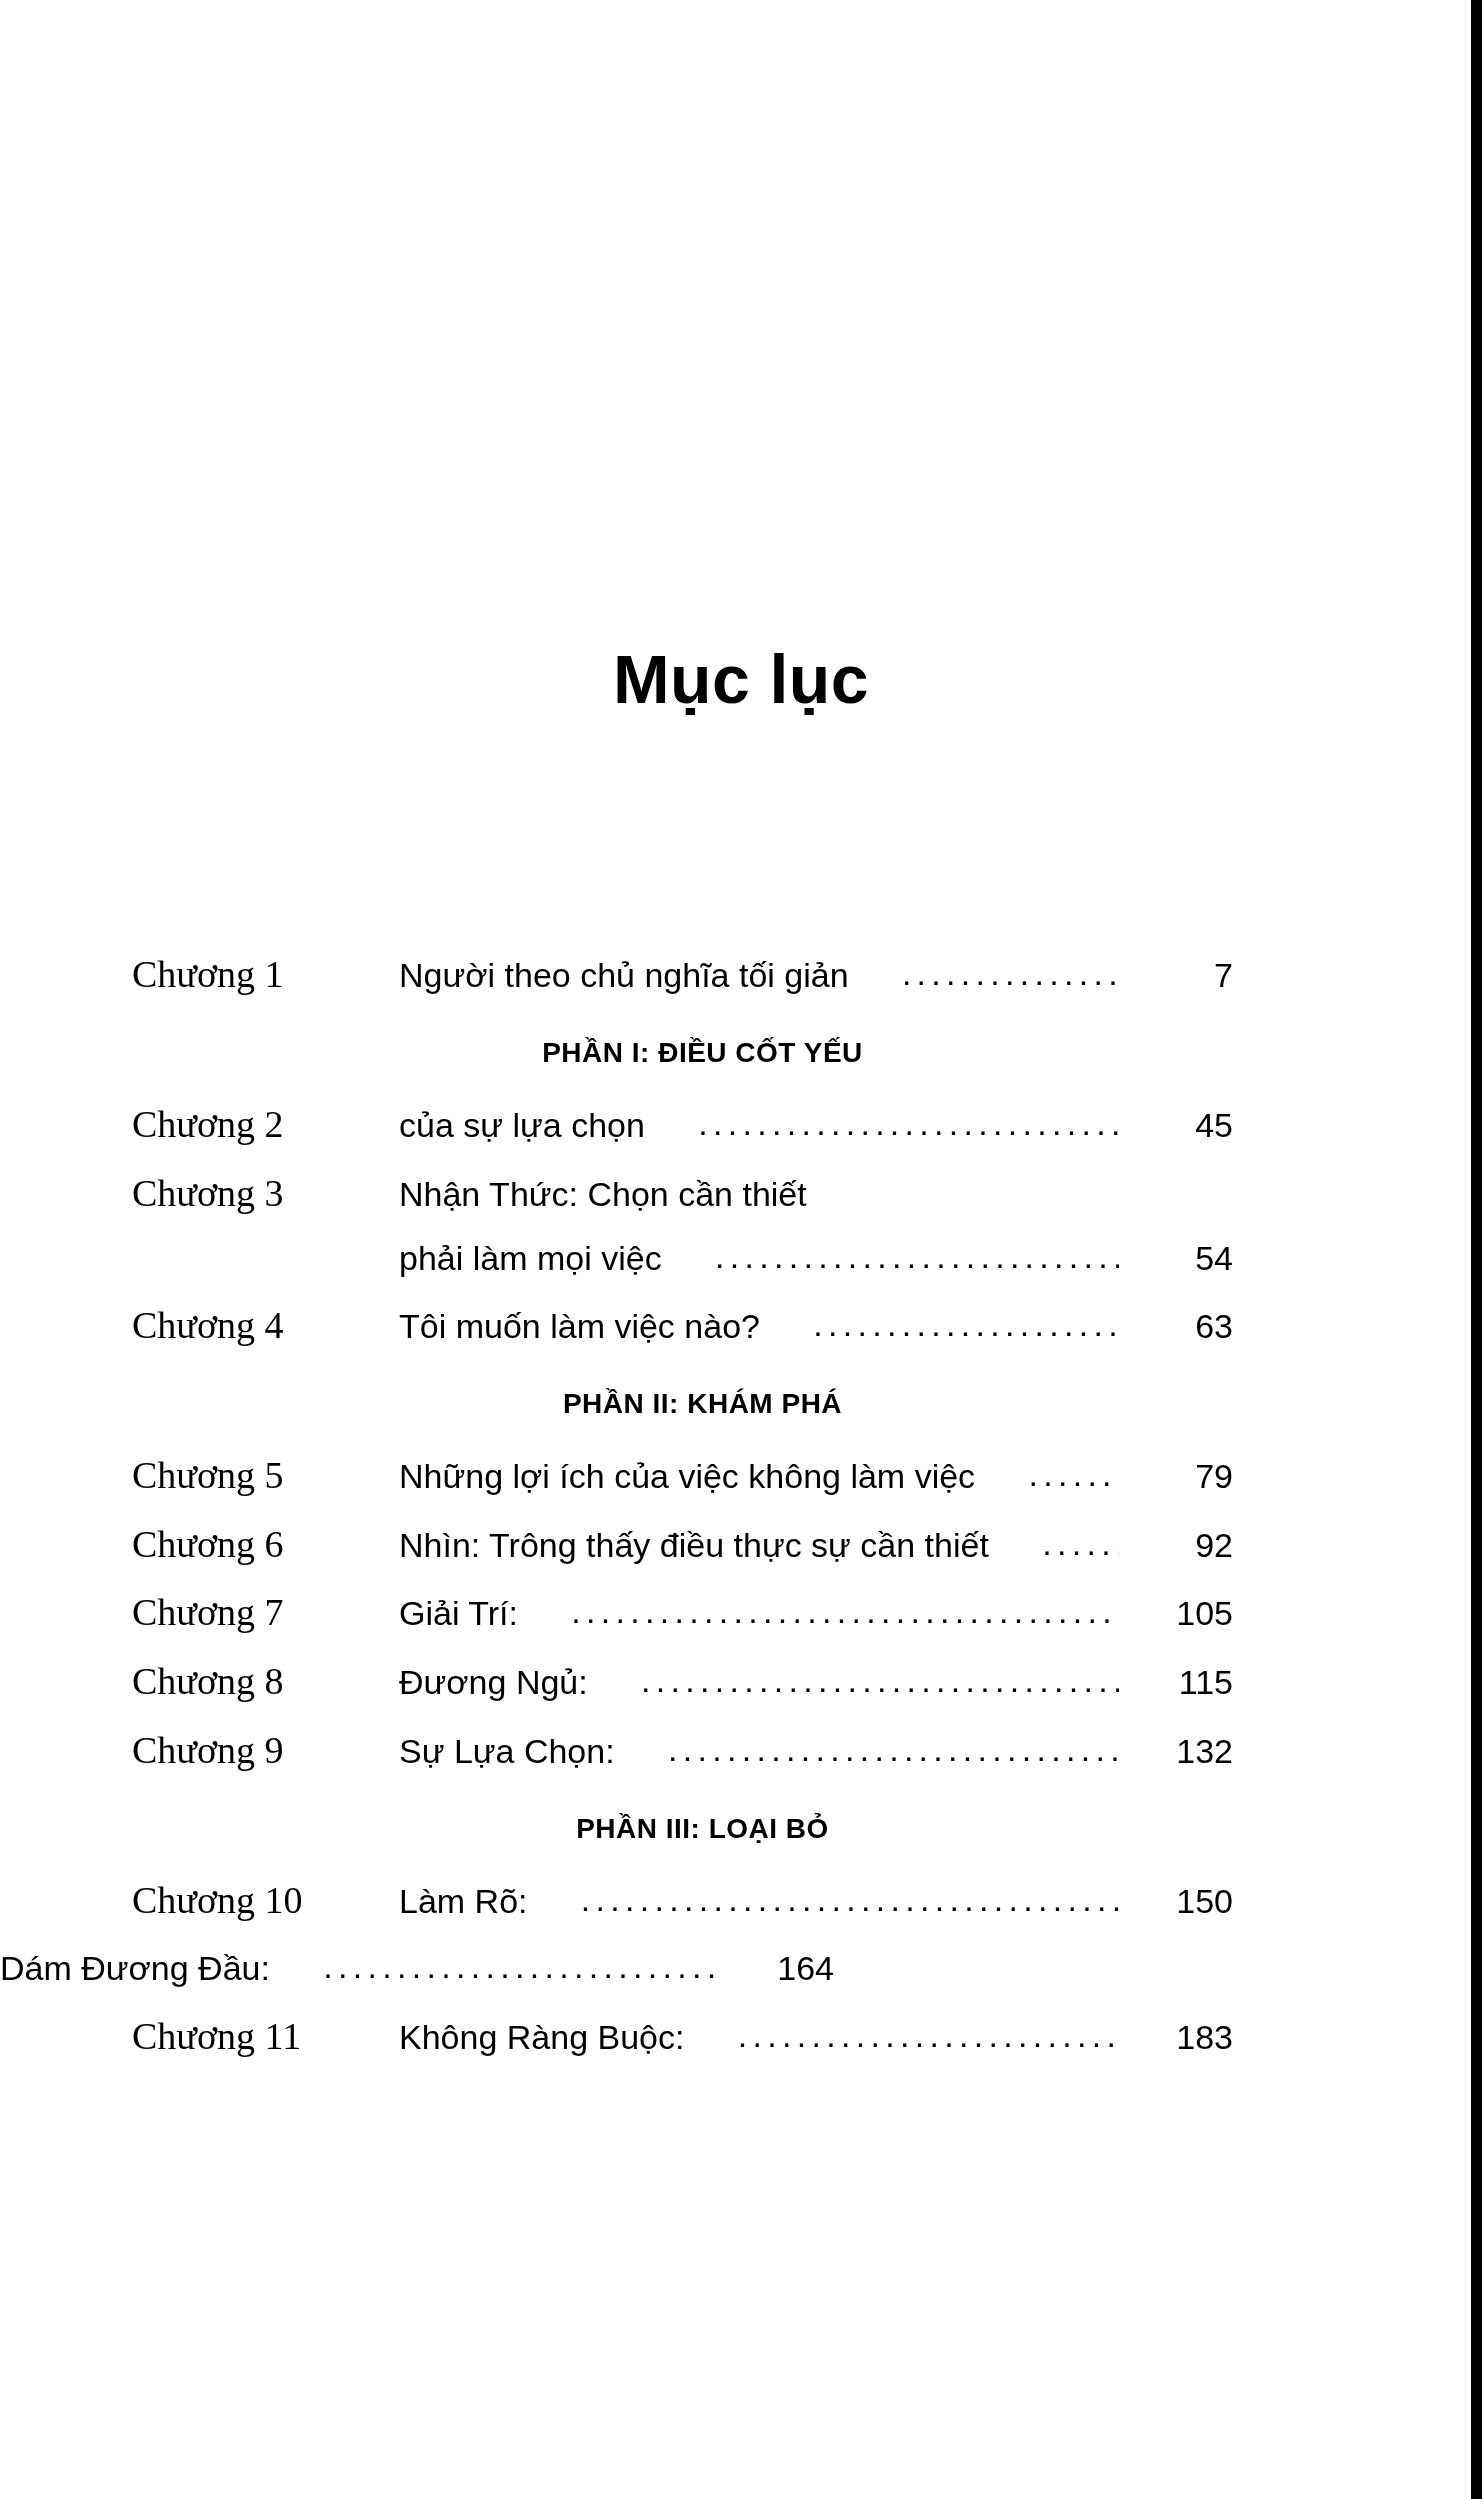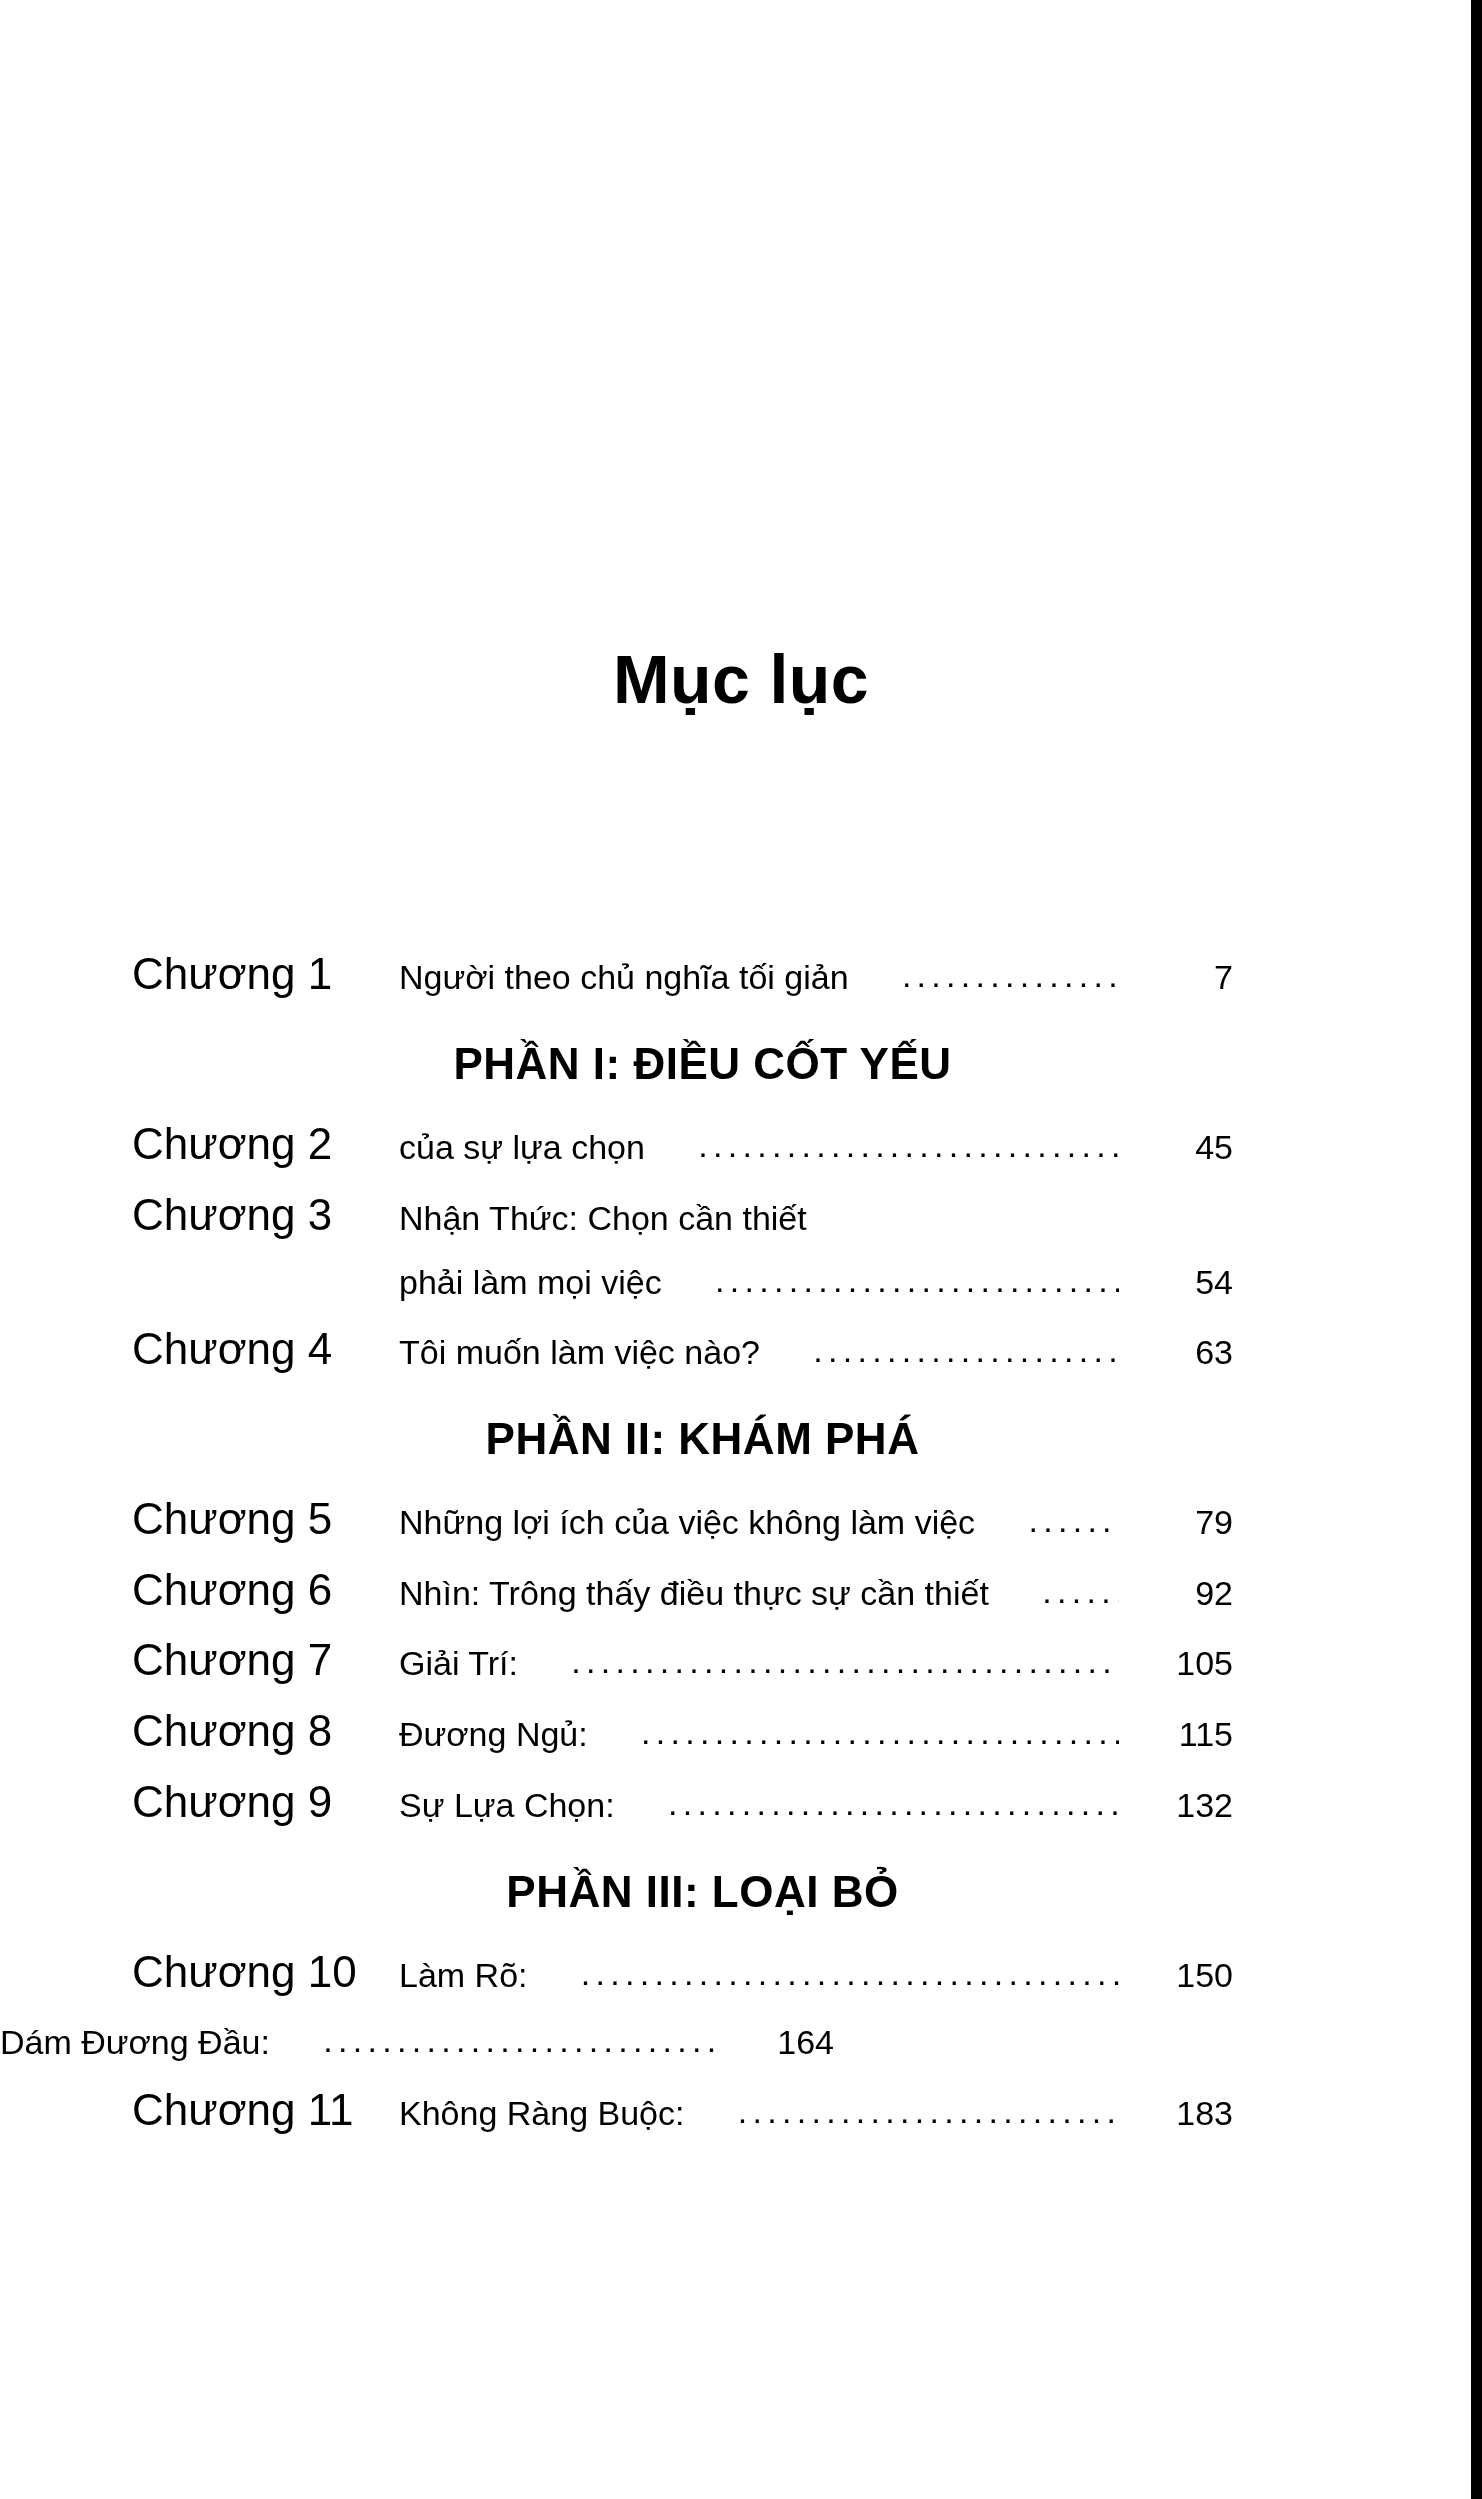--- a/index.html
+++ b/index.html
@@ -52,23 +52,24 @@
 
   .row {
     display: flex;
     align-items: baseline;
     margin-bottom: 3.6px;
   }
   .chap-label {
     width: 267px;
     flex: 0 0 267px;
     margin-left: 132px;
-    font-size: 44px;
+    font-size: 38px;
     line-height: 64px;
     white-space: nowrap;
+    font-family: Liberation Serif, serif;
   }
   .entry {
     flex: 1 1 auto;
     max-width: 969px;
     font-size: 34px;
     line-height: 64px;
   }
   .entry-line {
     display: flex;
     align-items: baseline;
@@ -91,21 +92,21 @@
     white-space: nowrap;
     text-align: right;
     min-width: 66px;
   }
   .entry-plain {
     white-space: nowrap;
   }
 
   .part-head {
     text-align: center;
-    font-size: 44px;
+    font-size: 28px;
     font-weight: bold;
     letter-spacing: 0.5px;
     margin: 30px 0 23px 0;
     padding-right: 53px;
   }
 </style>
 </head>
 <body>
 
 <div class="page">

